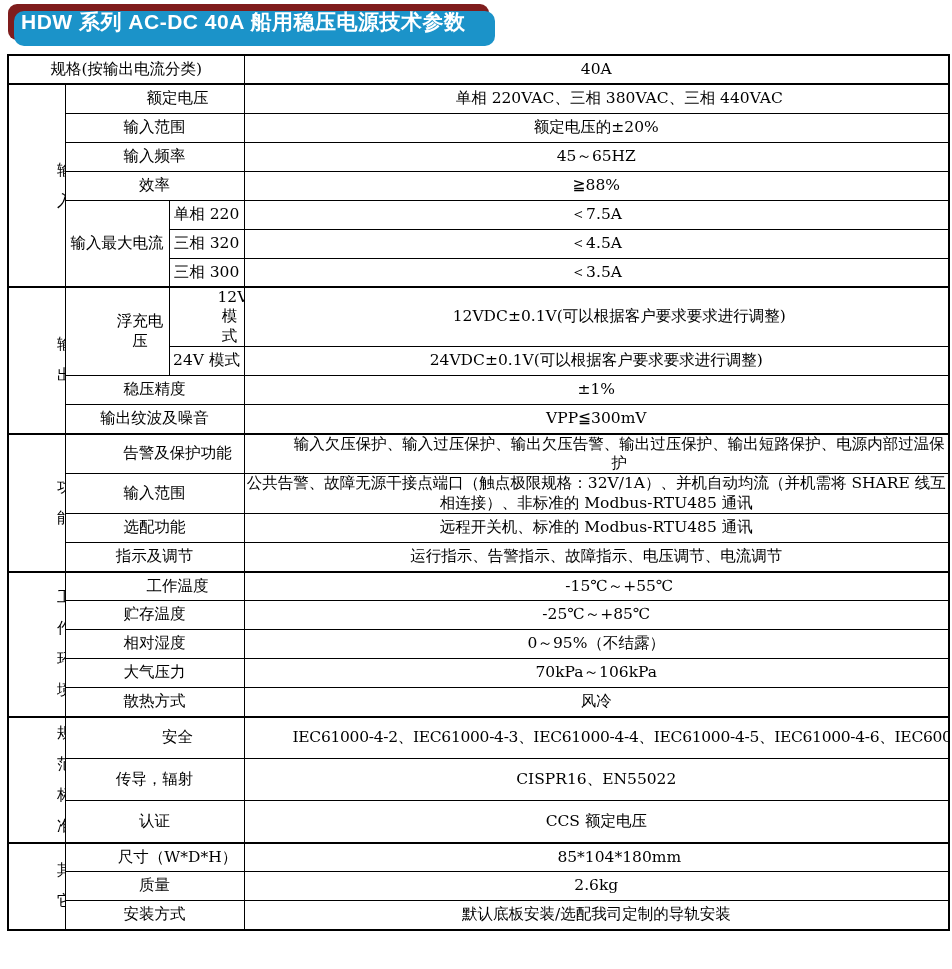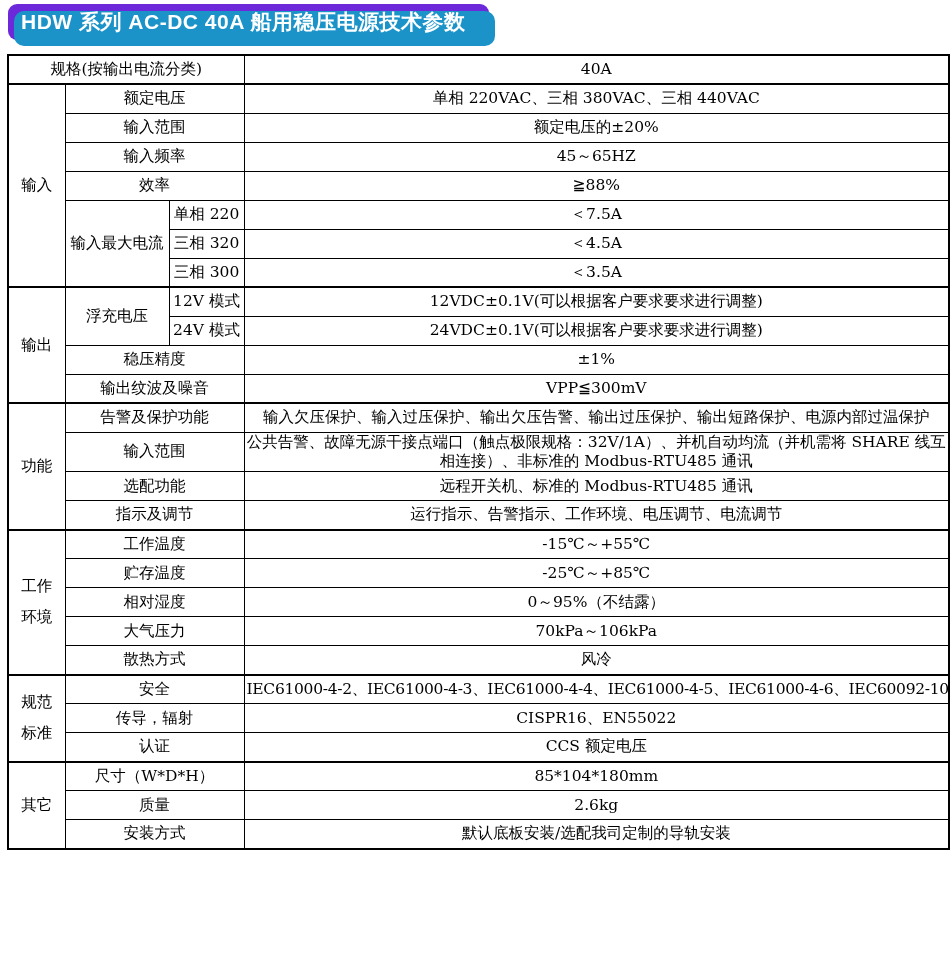--- a/index.html
+++ b/index.html
@@ -30,41 +30,41 @@
   col.c2{width:104px}
   col.c3{width:75px}
   col.c4{width:705px}
   table.spec td{
     border:1px solid #000;
     height:29px;padding:0 2px;
     text-align:center;vertical-align:middle;
     font-size:15.5px;line-height:1.25;
     overflow:hidden;box-sizing:border-box;
   }
-  tr.sec-start td{border-top-width:2px;}
+  tr.sec-start td{border-top-width:2px;padding-left:48px;}
   td.lbl{font-size:16px;}
   td.secname{font-size:16px;}
   td.secname .vwrap{display:inline-block;max-width:2.3em;line-height:2.0;}
   td.left{text-align:left;padding:0 3px;}
   td.tall{height:58px;line-height:27px;}
   td.small{font-size:12px;letter-spacing:-0.3px;white-space:nowrap;padding:0 1px;}
   
   .footer{
     margin:36px 0 0 8px;width:940px;
     font-family:"Liberation Sans","DejaVu Sans",sans-serif;
     font-weight:bold;font-size:15px;line-height:31px;color:#000;
   }
   .footer .l2{padding-left:44px;}
 </style>
 <style>.banner::before{background:#1b93c9;}</style></head>
 <body>
 
 <div class="page">
 
-  <div class="banner" id="banner" style="background: #6d28d9; color: rgb(255, 255, 255);">
+  <div class="banner" id="banner" style="background: #7f1d1d; color: rgb(255, 255, 255);">
     <span>HDW 系列 AC-DC 40A 船用稳压电源技术参数</span>
   </div>
 
   <table class="spec">
     <colgroup>
         <col class="c1">
         <col class="c2">
         <col class="c3">
         <col class="c4">
       </colgroup>
@@ -133,21 +133,21 @@
     <tr>
       <td colspan="2" class="lbl">输入范围</td>
       <td class="left tall">公共告警、故障无源干接点端口（触点极限规格：32V/1A）、并机自动均流（并机需将 SHARE 线互相连接）、非标准的 Modbus-RTU485 通讯</td>
     </tr>
     <tr>
       <td colspan="2" class="lbl">选配功能</td>
       <td>远程开关机、标准的 Modbus-RTU485 通讯</td>
     </tr>
     <tr>
       <td colspan="2" class="lbl">指示及调节</td>
-      <td>运行指示、告警指示、工作环境、电压调节、电流调节</td>
+      <td>运行指示、告警指示、故障指示、电压调节、电流调节</td>
     </tr>
 
     <tr class="sec-start">
       <td rowspan="5" class="secname"><span class="vwrap">工作环境</span></td>
       <td colspan="2" class="lbl">工作温度</td>
       <td>-15℃～+55℃</td>
     </tr>
     <tr>
       <td colspan="2" class="lbl">贮存温度</td>
       <td>-25℃～+85℃</td>

